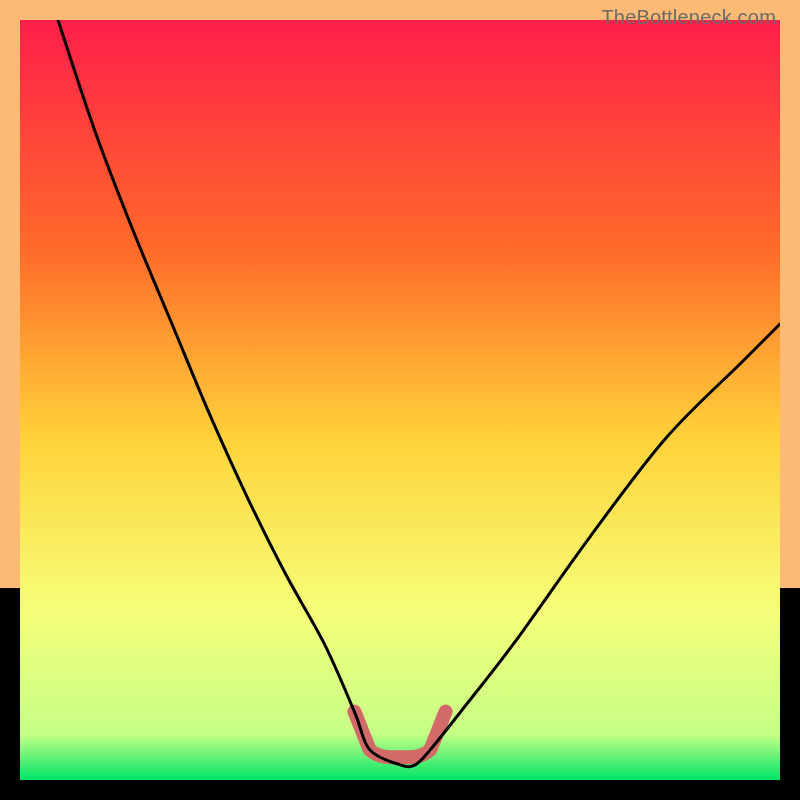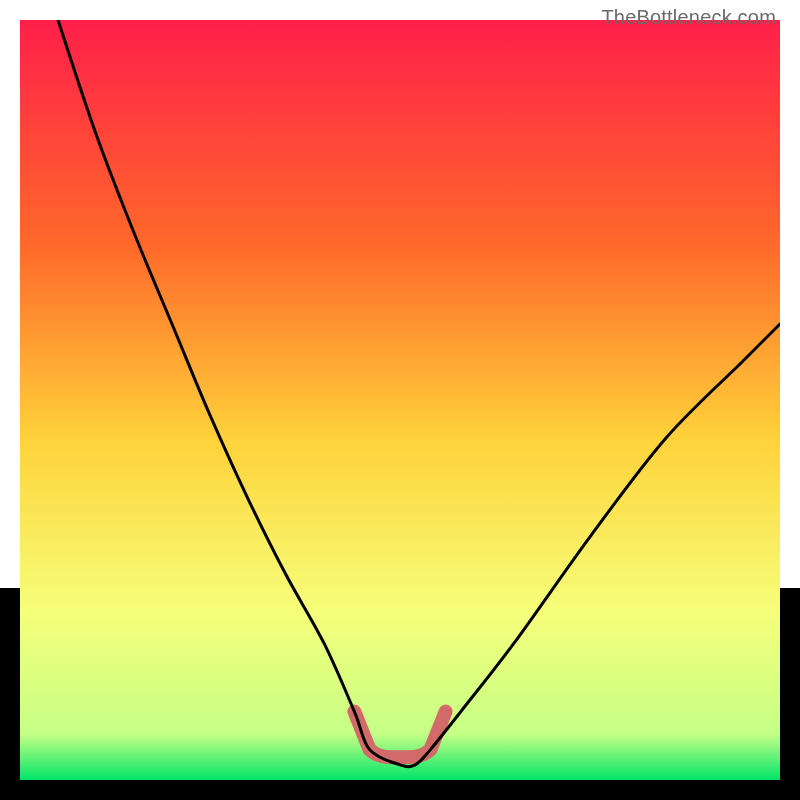--- a/index.html
+++ b/index.html
@@ -1,21 +1,21 @@
 <!DOCTYPE html>
 <html><head>
 <meta charset="utf-8">
 <style>
   * { margin: 0; padding: 0; box-sizing: border-box; }
   html, body { width: 800px; height: 800px; background: #000; overflow: hidden; }
   .container {
     width: 800px;
     height: 588px;
     position: relative;
-    background: #ffffff;
+    background: #fdba74;
   }
   .plot-area {
     position: absolute;
     left: 20px;
     top: 20px;
     width: 760px;
     height: 760px;
   }
   .watermark {
     position: absolute;

